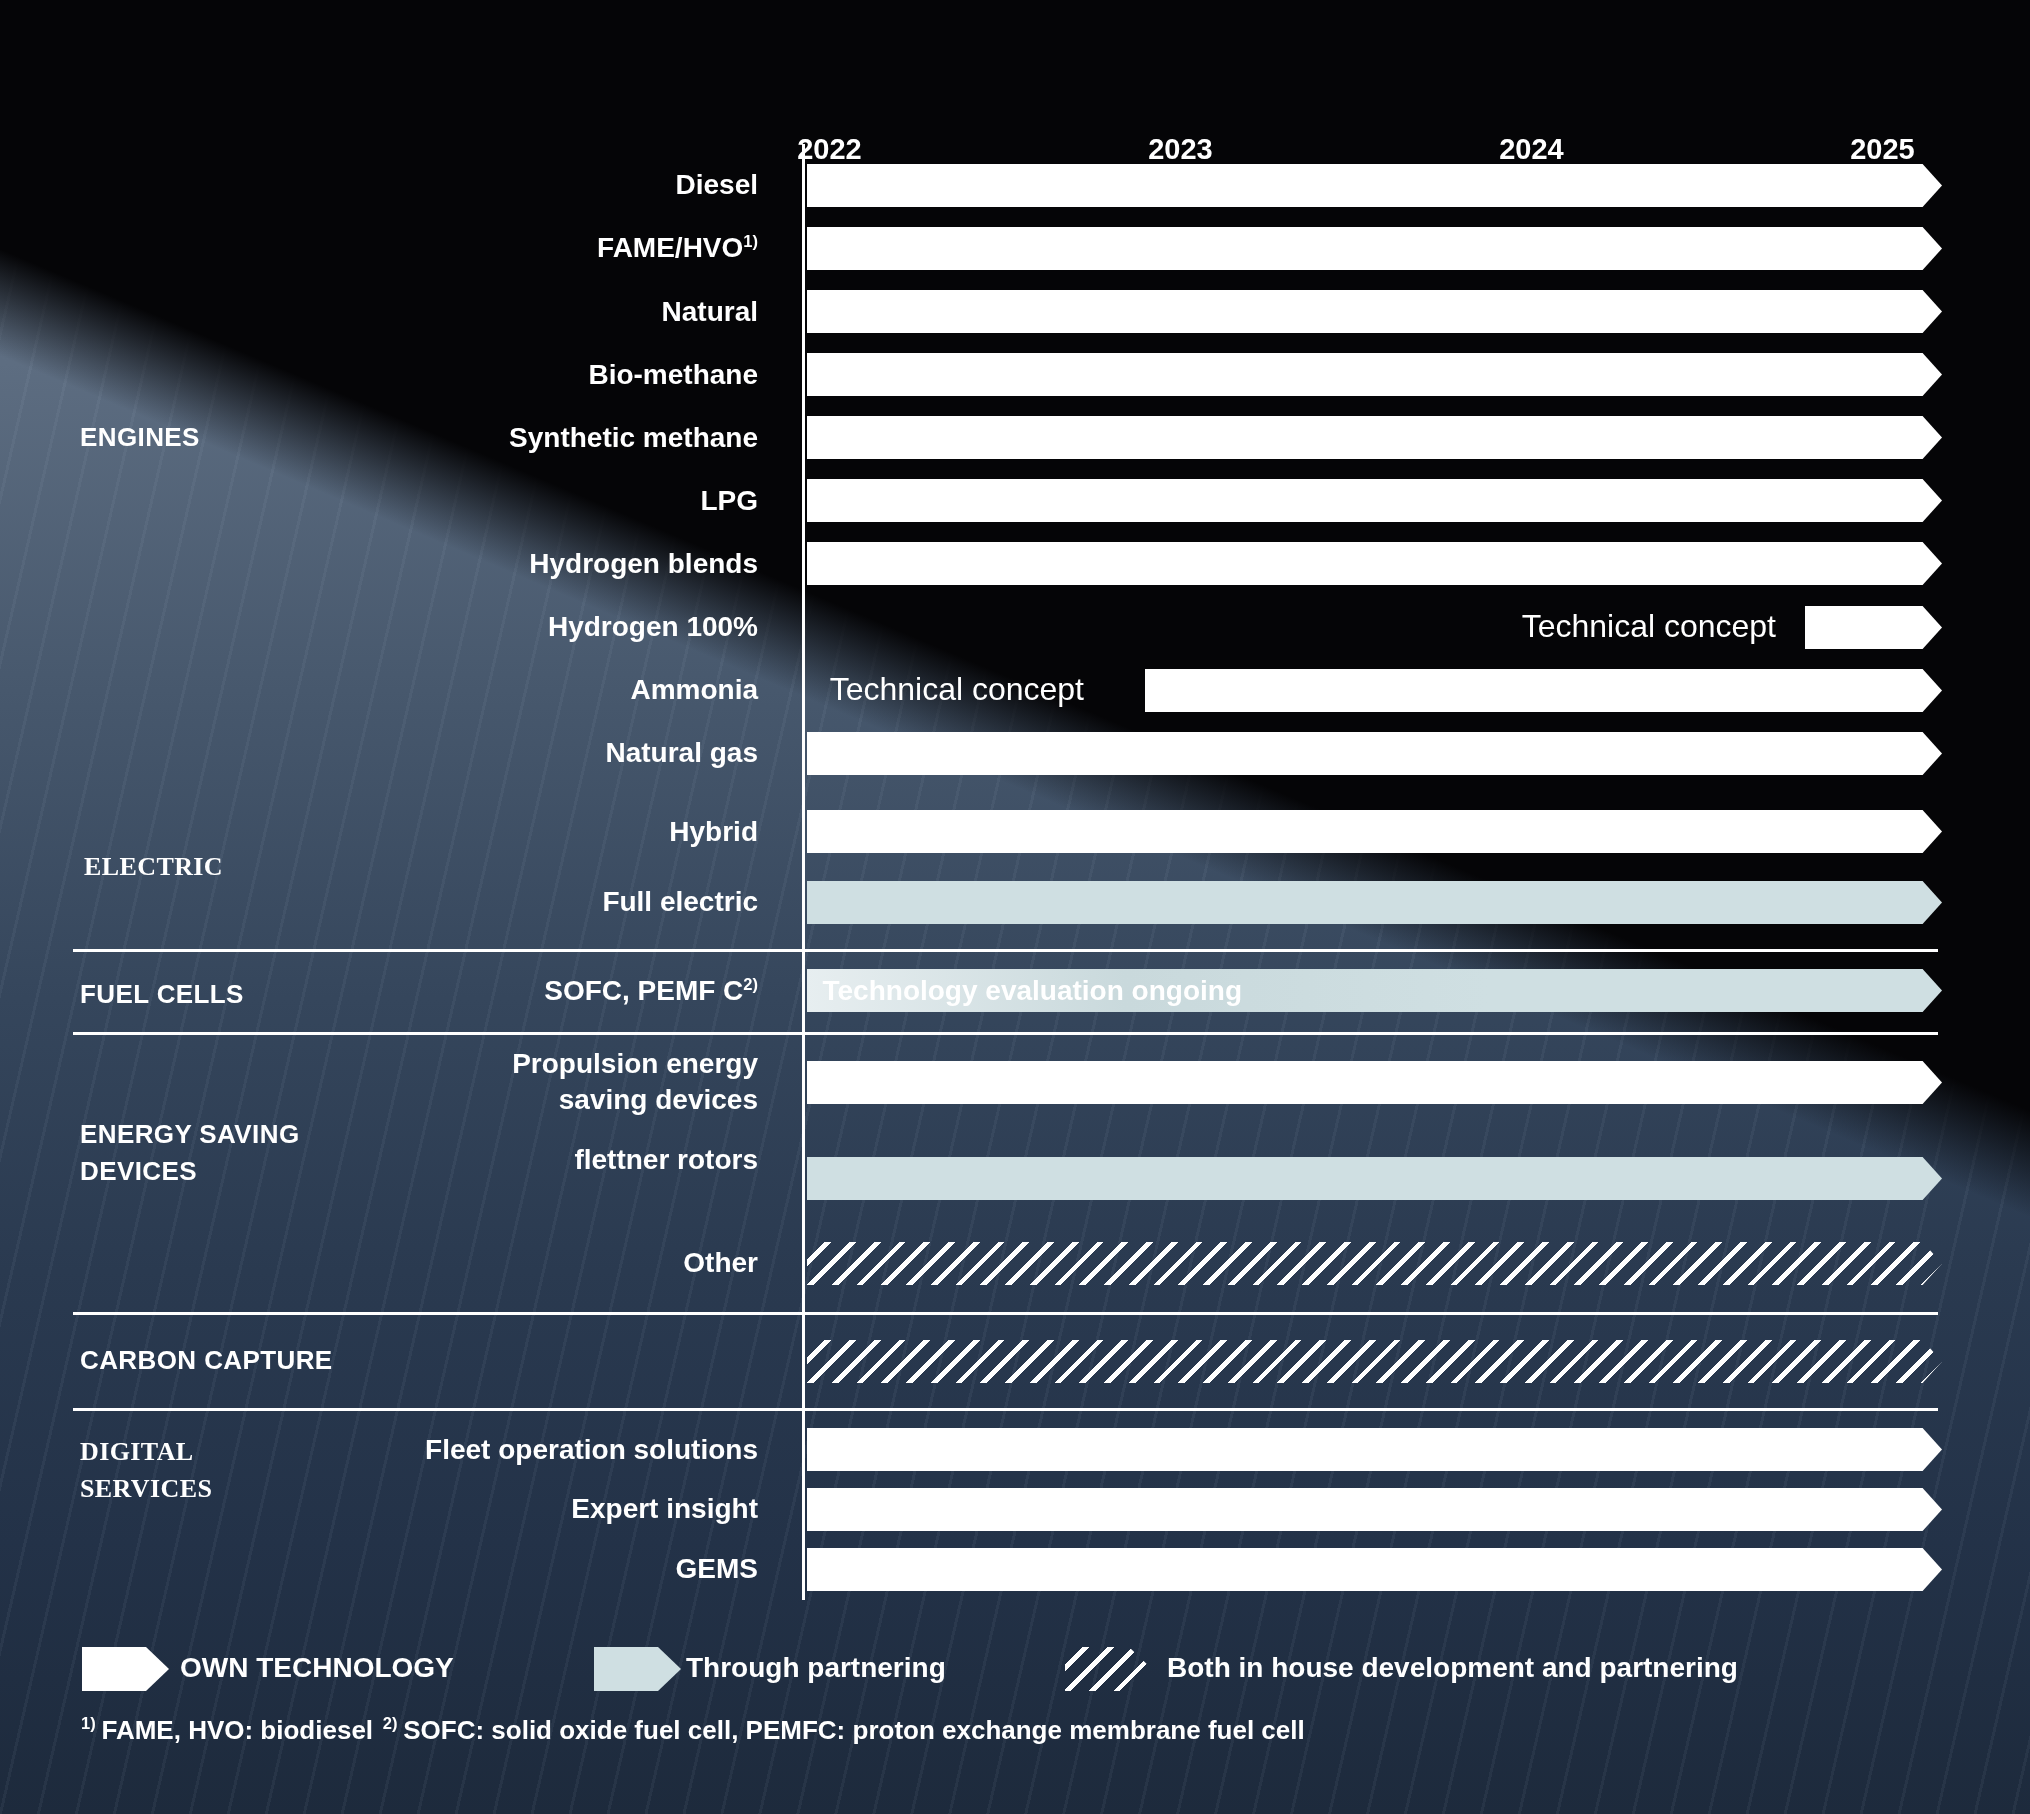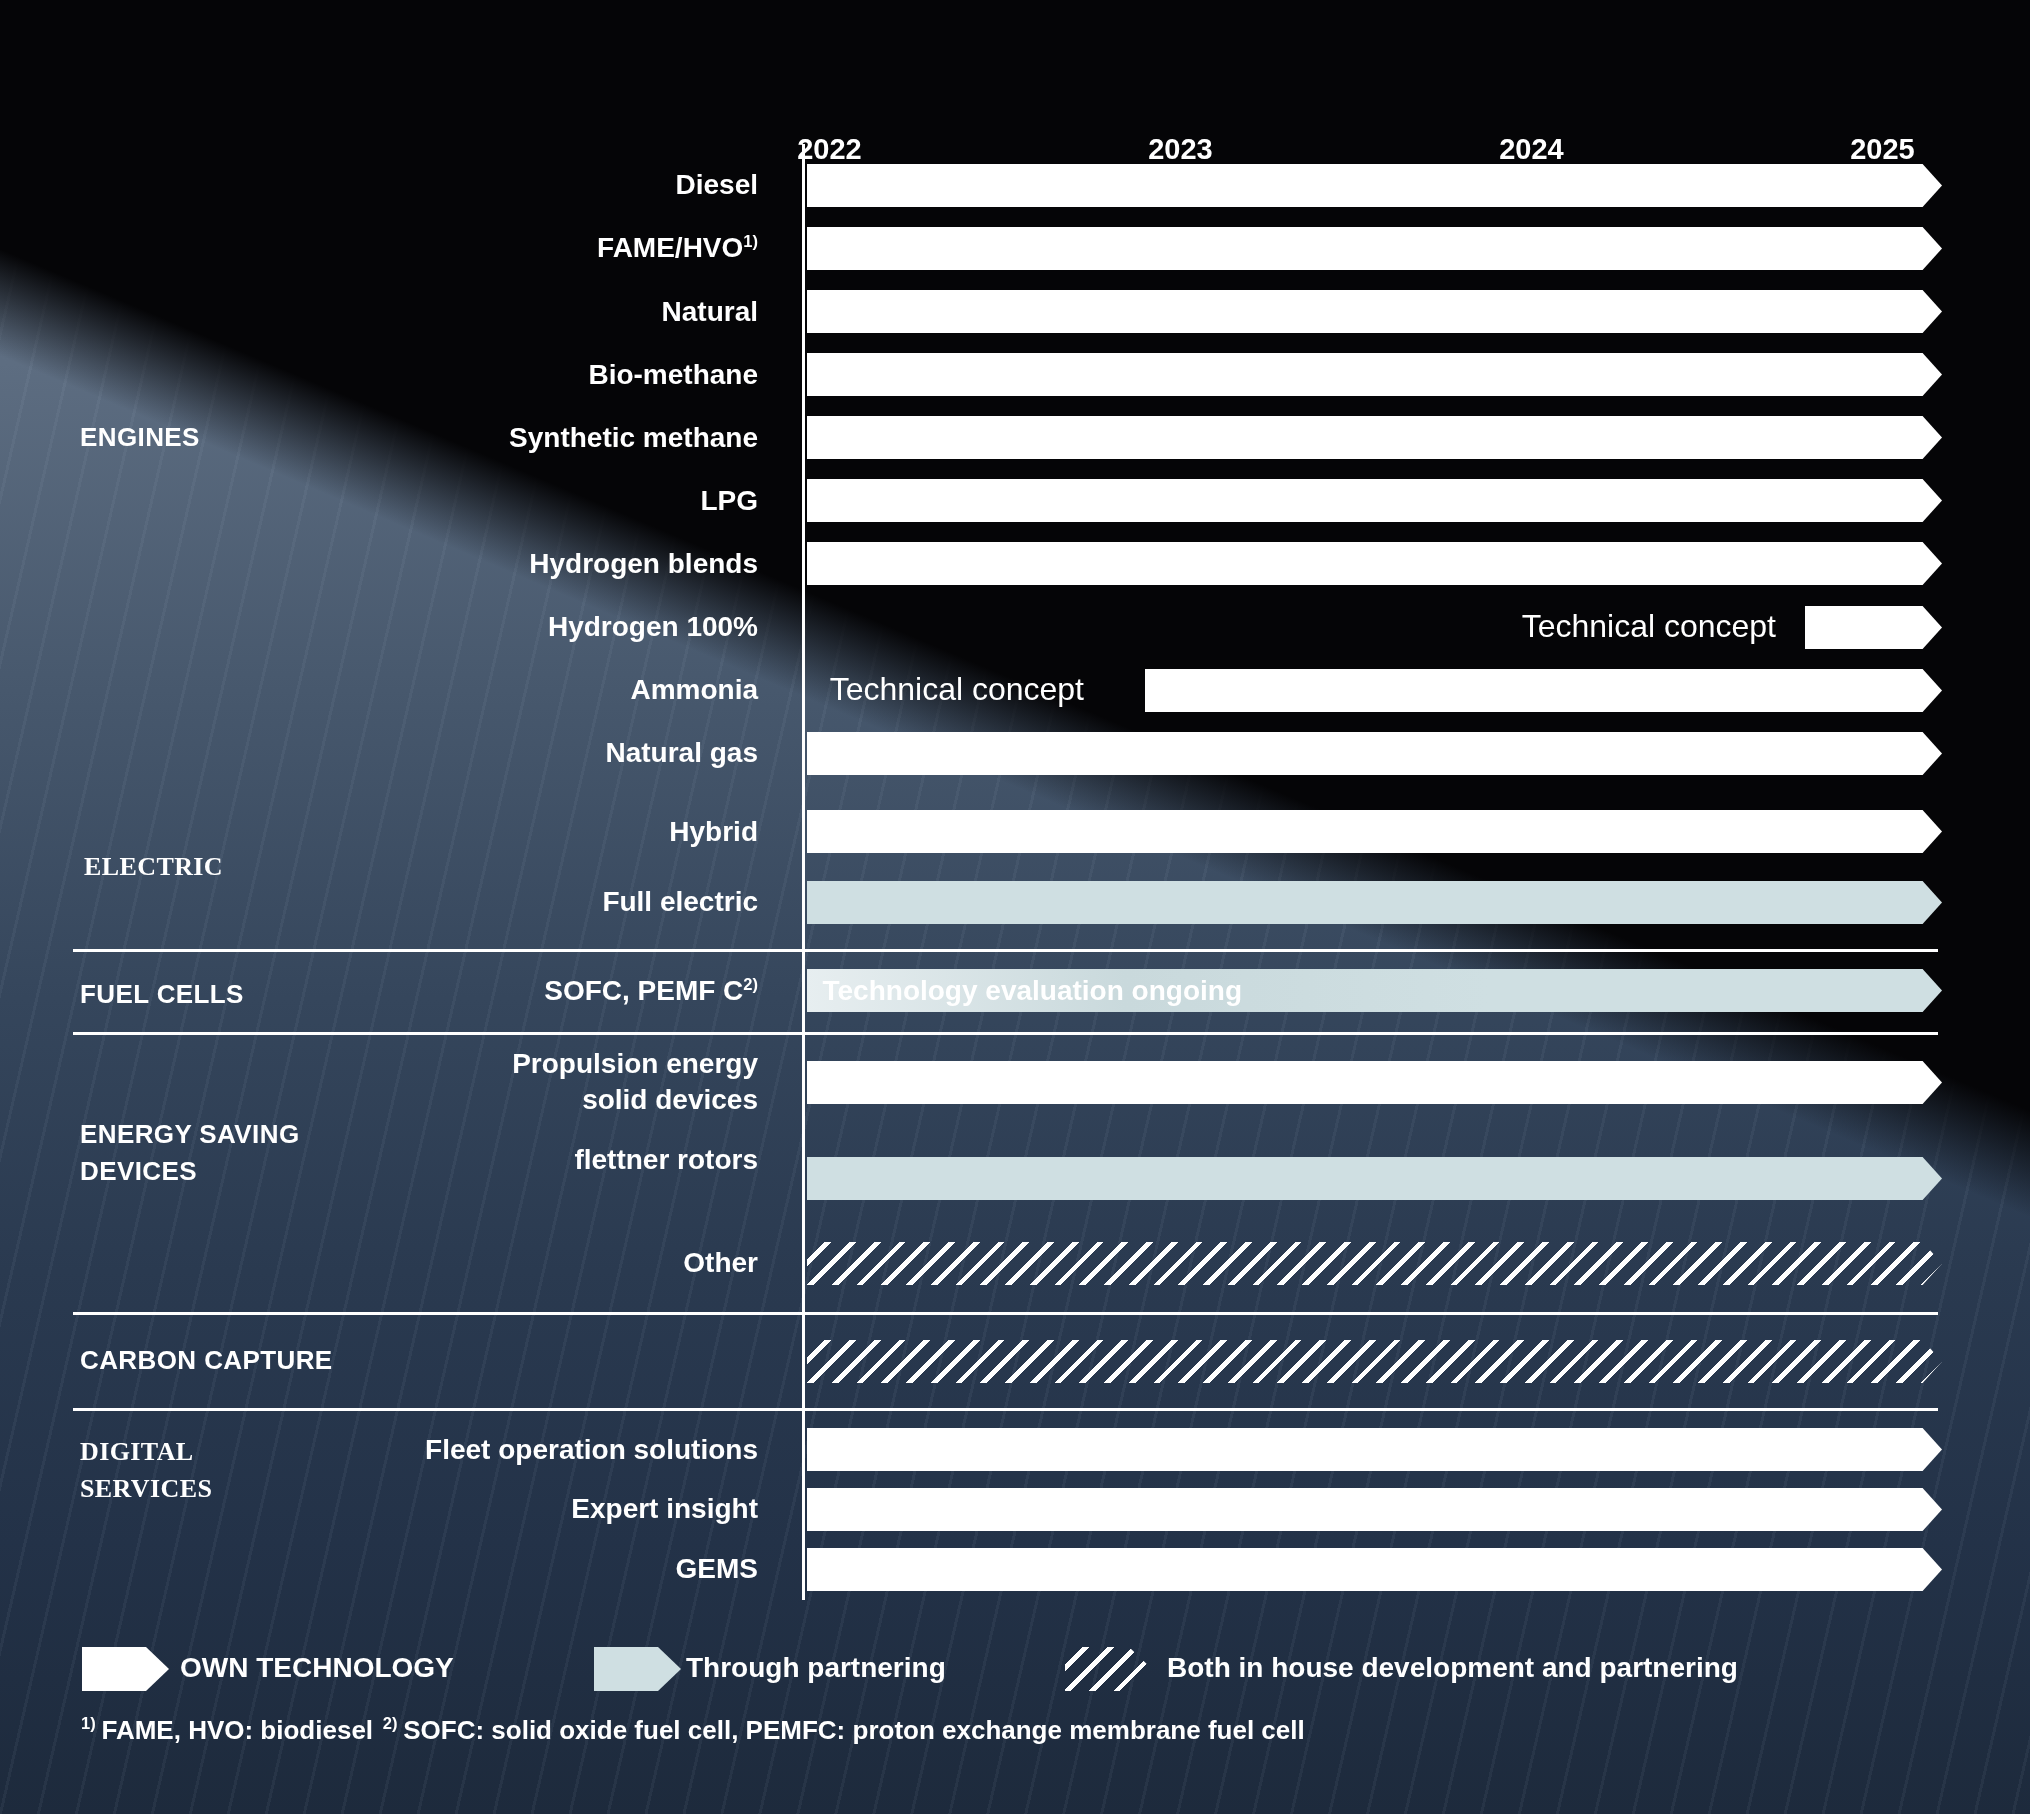--- a/index.html
+++ b/index.html
@@ -127,21 +127,21 @@
       </div>
       <div class="bar partnering_gradient" style="left: 807px; top: 969px; width: 1135px;">
         <div class="bar-text">Technology evaluation ongoing</div>
       </div>
       <div class="section-label" style="left: 80px; top: 1116px;">
         <div class="">ENERGY SAVING</div>
         <div class="">DEVICES</div>
       </div>
       <div class="row-label" style="right: 1273px; top: 1046px;">
         <div class="">Propulsion energy</div>
-        <div class="">solid devices</div>
+        <div class="">saving devices</div>
       </div>
       <div class="bar own" style="left: 807px; top: 1061px; width: 1135px;"></div>
       <div class="row-label" style="right: 1273px; top: 1142px;">
         <div class="">flettner rotors</div>
       </div>
       <div class="bar partnering" style="left: 807px; top: 1157px; width: 1135px;"></div>
       <div class="row-label" style="right: 1273px; top: 1245px;">
         <div class="">Other</div>
       </div>
       <div class="bar both" style="left: 807px; top: 1242px; width: 1135px;"></div>

